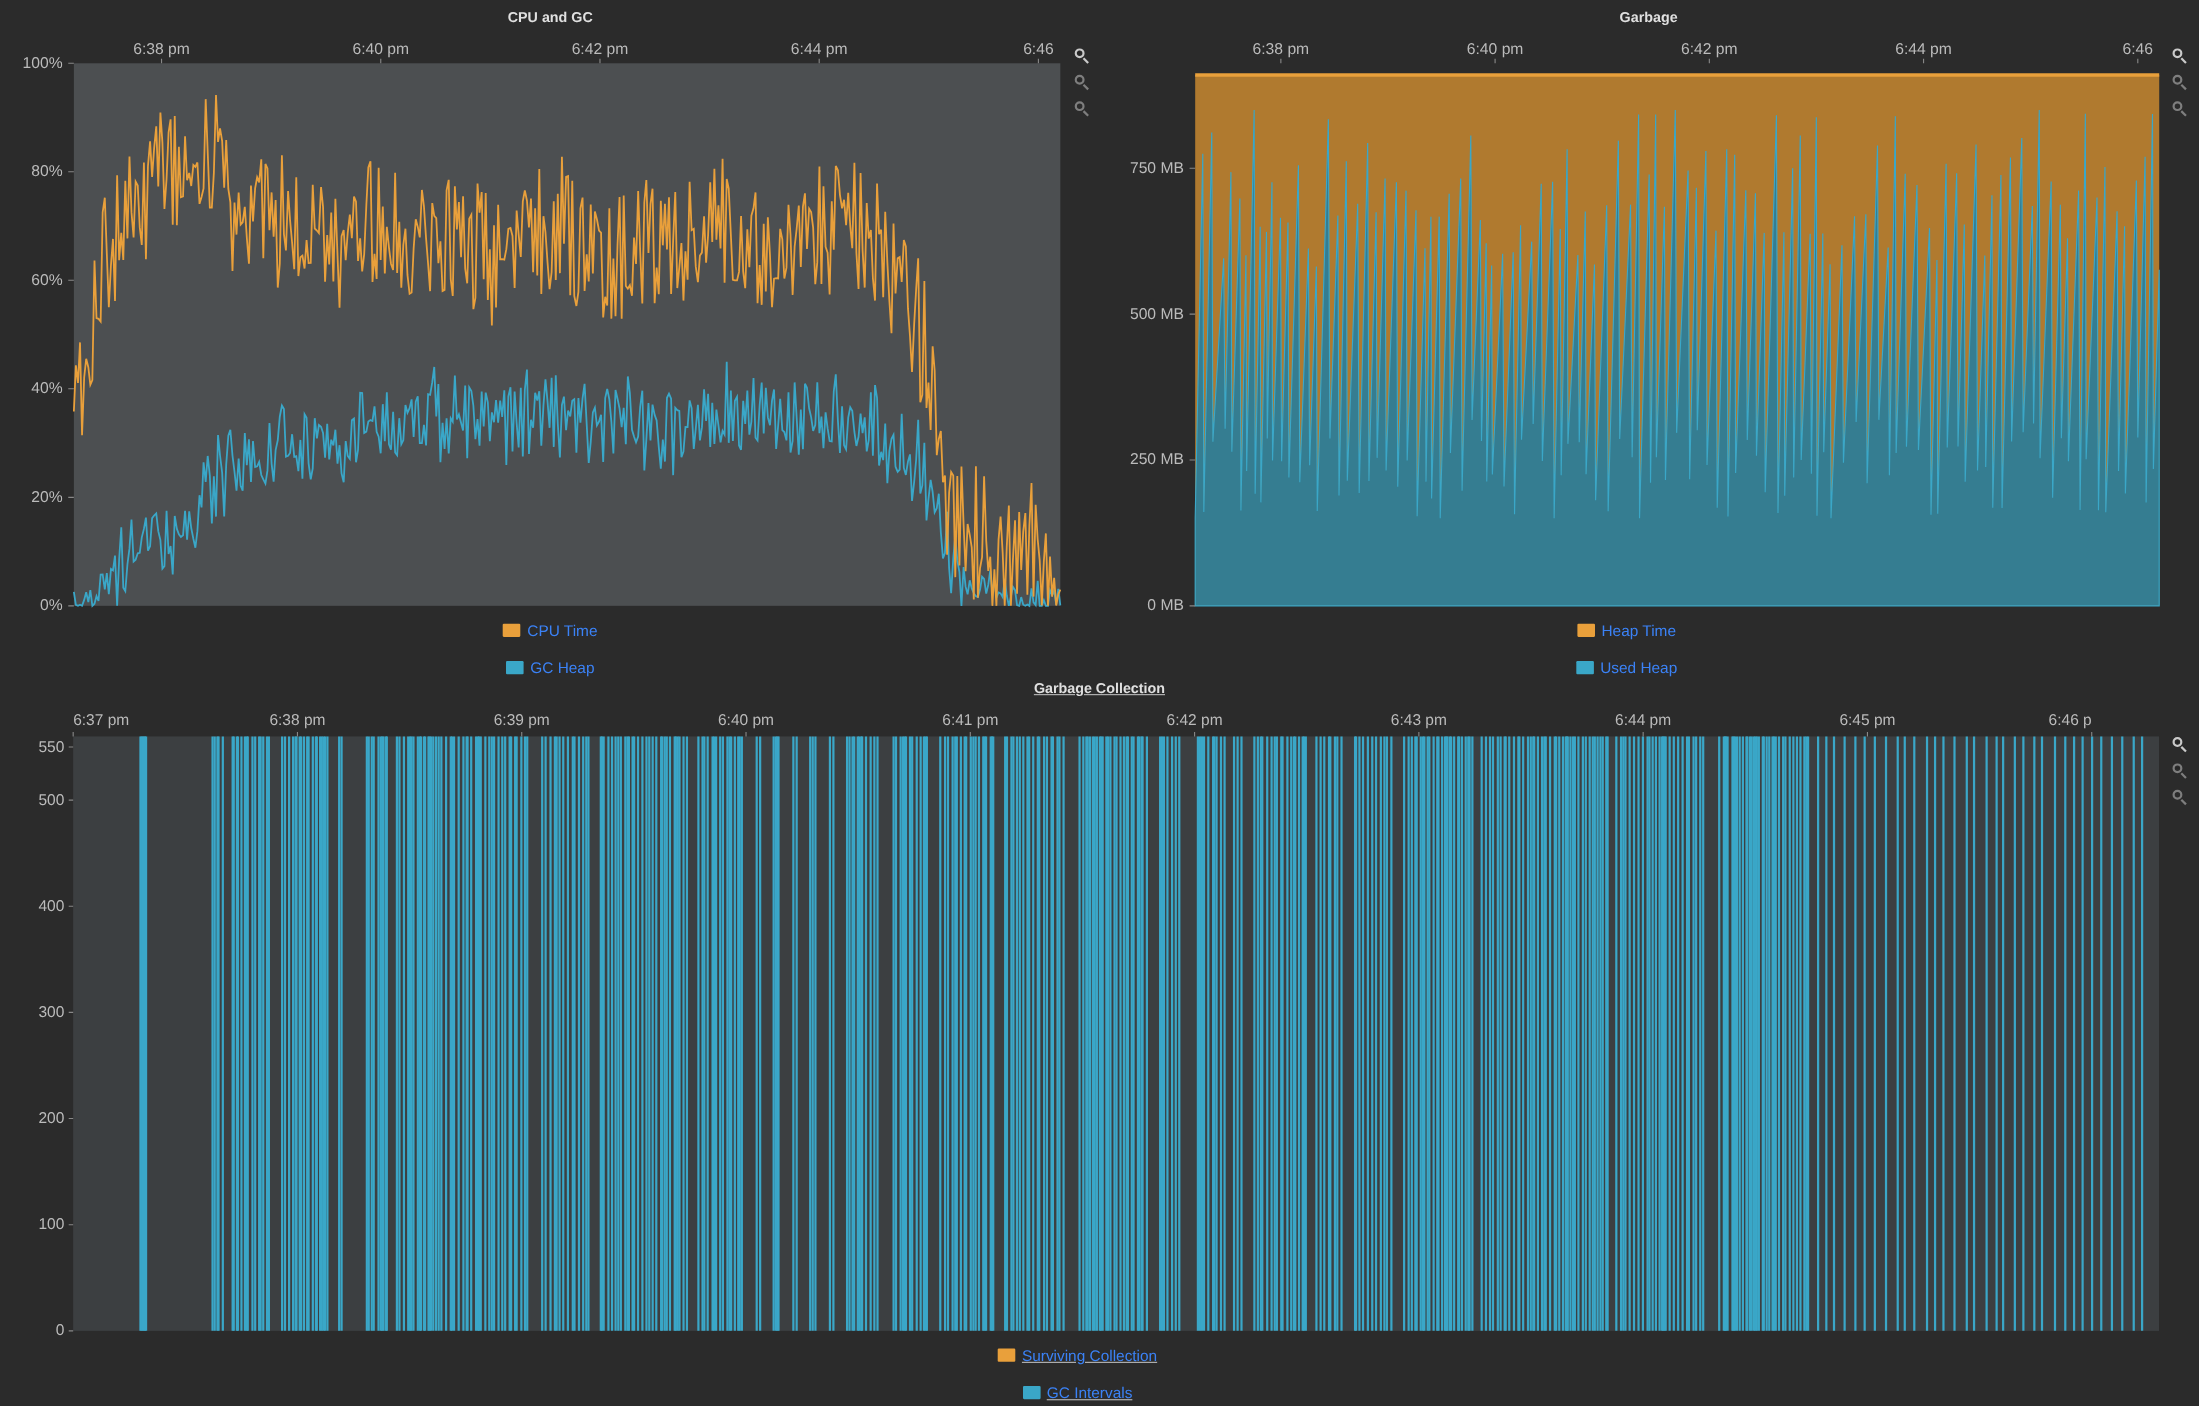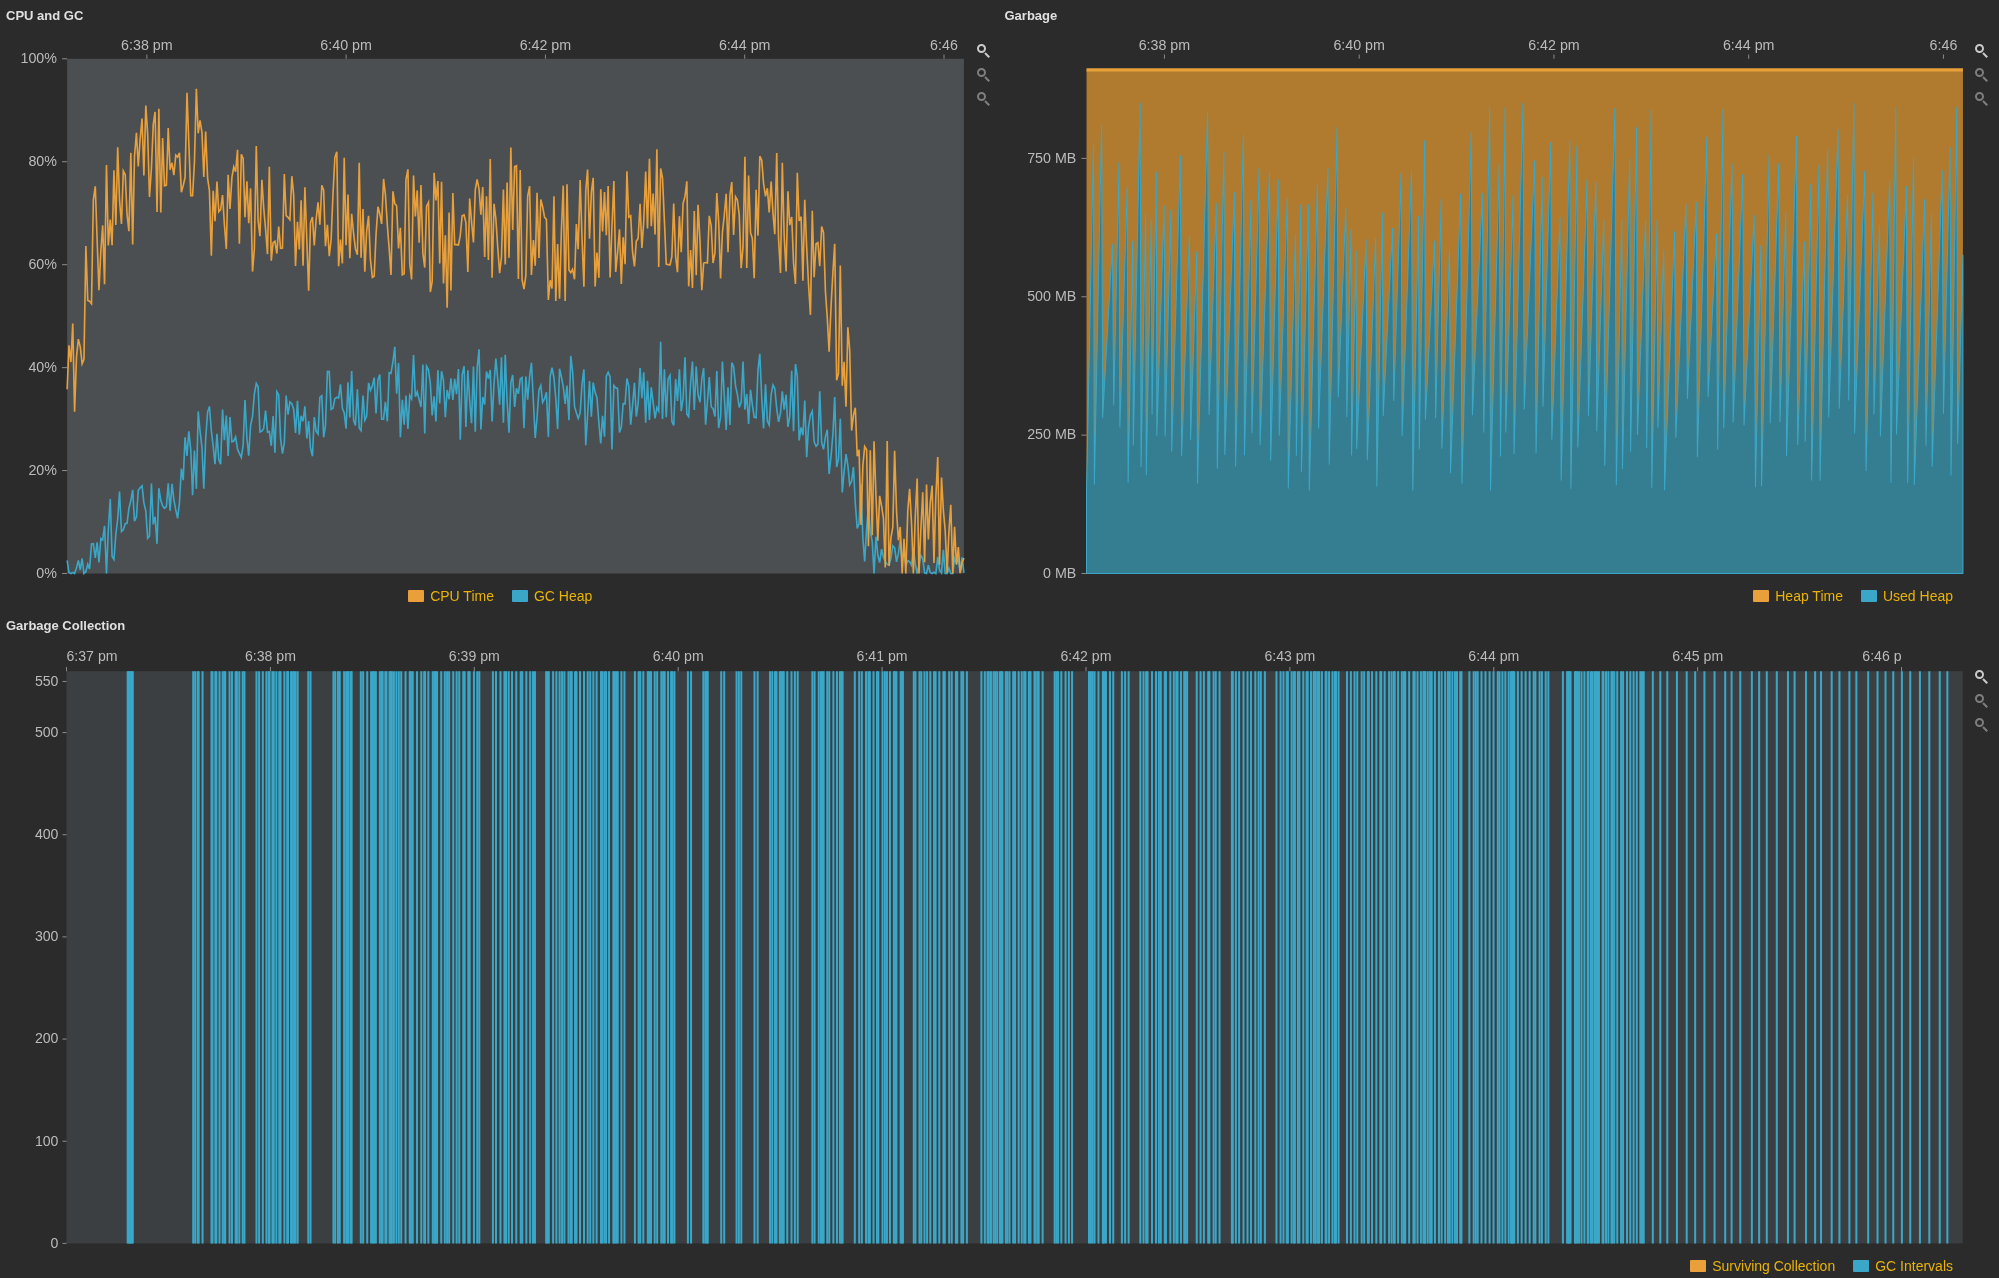--- a/index.html
+++ b/index.html
@@ -21,23 +21,23 @@
     padding: 6px;
     box-sizing: border-box;
     width: 1999px;
     height: 1278px;
   }
   .panel {
     display: flex;
     flex-direction: column;
     position: relative;
   }
-  .panel.full { grid-column: 1 / span 2; }
+  .panel.full { grid-column: 1 / span 2; text-decoration: underline; }
   .title {
-    text-align: left;
+    text-align: center;
     font-weight: 600;
     color: #e0e0e0;
     padding: 2px 0 6px 0;
   }
   .plot-wrap {
     flex: 1;
     position: relative;
     display: flex;
     flex-direction: row;
   }
@@ -46,26 +46,27 @@
     position: relative;
   }
   svg { display: block; }
   .axis-label-x, .axis-label-y {
     font-size: 14px;
     fill: #bbbbbb;
     font-family: inherit;
   }
   .legend {
     display: flex;
+    flex-direction: column;
     justify-content: flex-end;
     align-items: center;
     gap: 18px;
     padding: 6px 40px 2px 0;
     font-size: 14px;
-    color: #eab308;
+    color: #3b82f6;
   }
   .legend.center { justify-content: center; padding-right: 0; }
   .legend-item {
     display: flex;
     align-items: center;
     gap: 6px;
   }
   .swatch {
     width: 16px;
     height: 12px;

